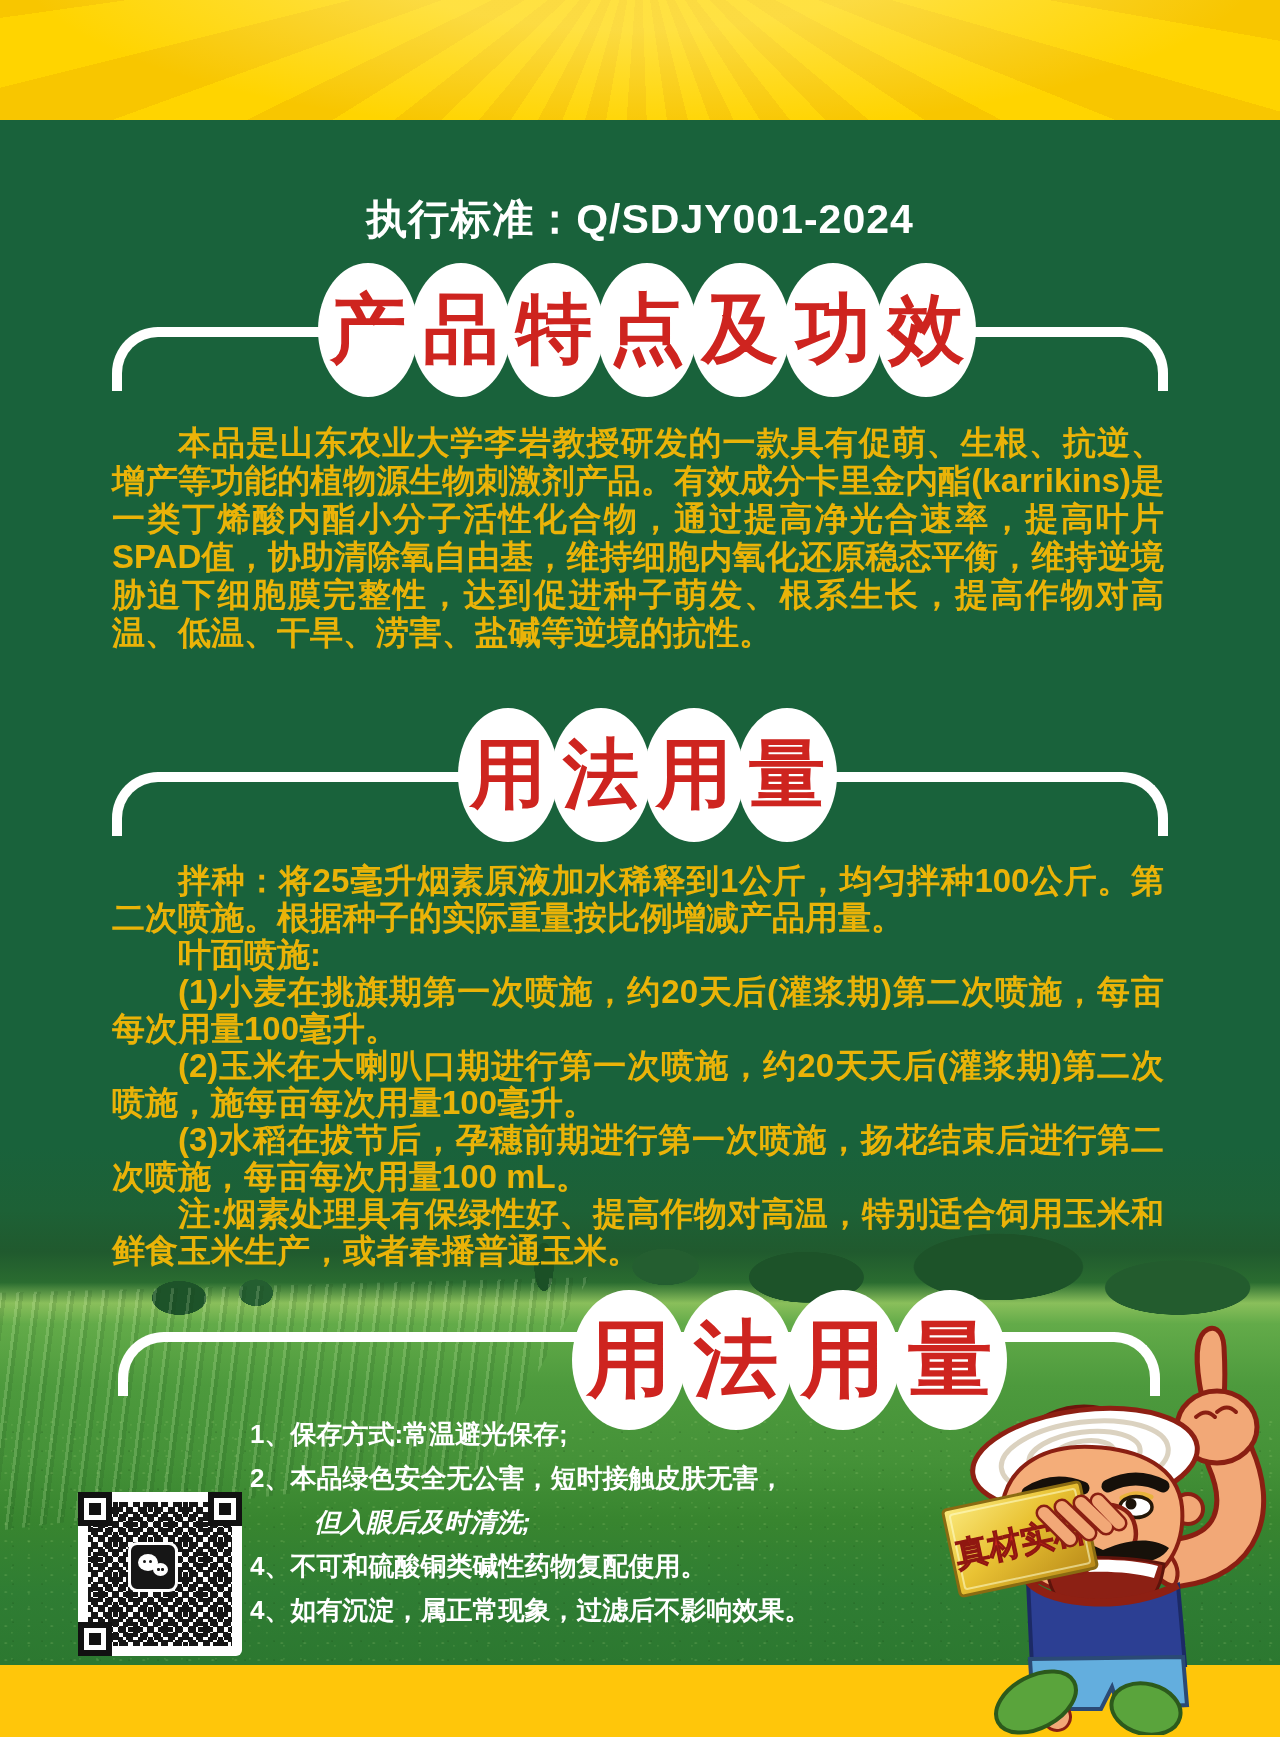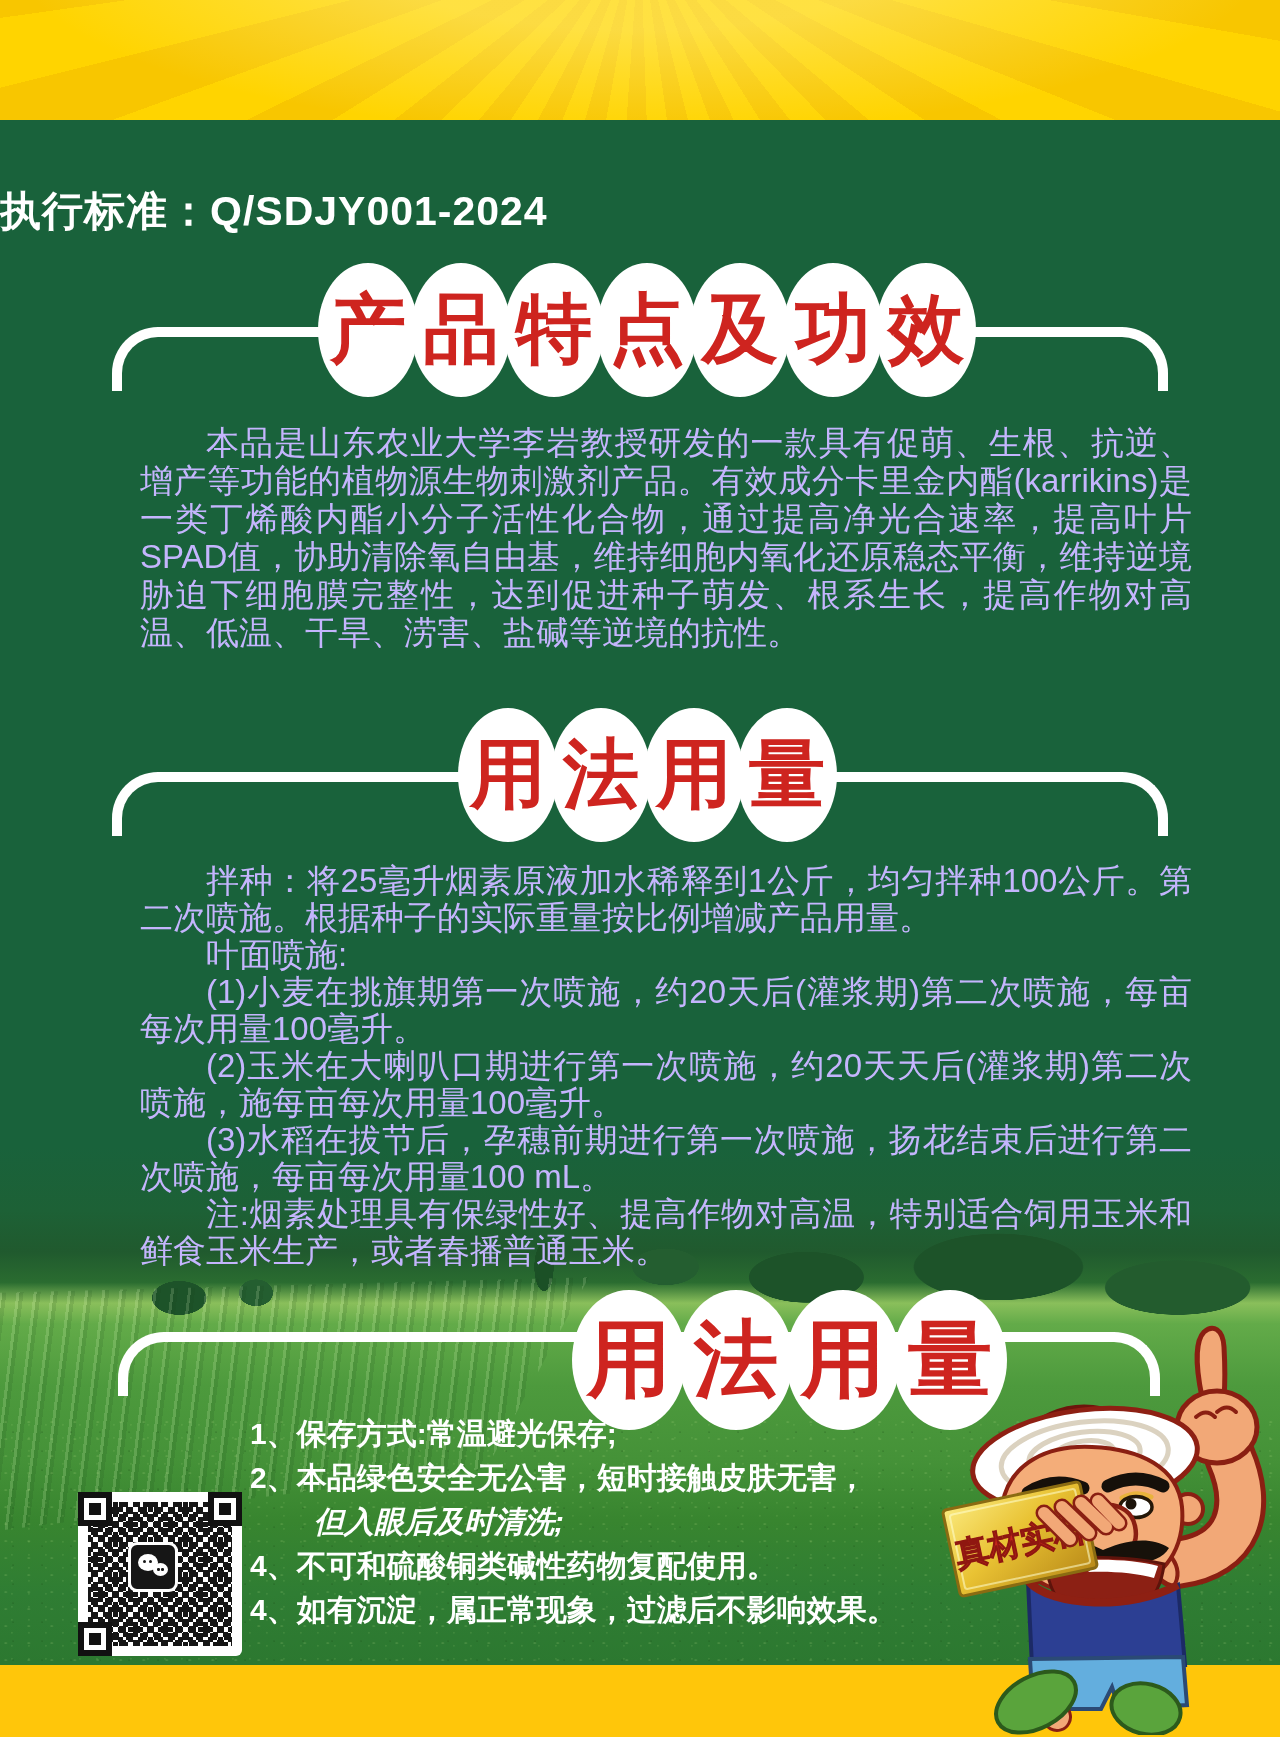--- a/index.html
+++ b/index.html
@@ -20,21 +20,21 @@
   .title-wrap{position:absolute;left:0;top:22px;width:1280px;height:160px;}
   .title-layer{
     position:absolute;left:0;top:0;width:100%;height:160px;line-height:160px;
     text-align:center;font-size:130px;font-weight:900;letter-spacing:2px;
     white-space:nowrap;
   }
   .title-green{color:#14592F;clip-path:inset(0 0 62px 0);}
   .title-yellow{color:#FFC40E;clip-path:inset(98px 0 0 0);}
   
   .standard{
-    position:absolute;left:0;top:184px;width:1280px;
+    position:absolute;left:0;top:192px;width:1280px;text-align:center;
     color:#ffffff;font-size:41px;font-weight:700;letter-spacing:1px;
   }
   
   .hookline{
     position:absolute;height:54px;
     border-top:10px solid #fff;border-left:10px solid #fff;border-right:10px solid #fff;
     border-radius:46px 46px 0 0;
     z-index:2;
   }
   .d1{left:112px;top:327px;width:1036px;}
@@ -50,30 +50,30 @@
   }
   .r1{left:318px;top:263px;}
   .r1 .ell{width:100px;height:134px;font-size:76px;}
   .r2{left:458px;top:708px;}
   .r2 .ell{width:100px;height:134px;font-size:76px;}
   .r3{left:572px;top:1290px;}
   .r3 .ell{width:114px;height:140px;font-size:84px;}
   .erow .ell + .ell{margin-left:-7px;}
   
   .bodytext{
-    position:absolute;color:#c4b5fd;font-size:33px;line-height:38px;
-    text-align:justify;z-index:3;font-weight:400;margin-left:28px;
+    position:absolute;color:#eab308;font-size:33px;line-height:38px;
+    text-align:justify;z-index:3;font-weight:700;
   }
   .para1{left:112px;top:424px;width:1052px;}
   .para2{left:112px;top:862px;width:1052px;line-height:37px;}
   .para2 p{margin:0;text-indent:2em;}
   .para1 p{margin:0;text-indent:2em;}
   
   .notes{position:absolute;left:250px;top:1412px;width:900px;z-index:3;
-    color:#ffffff;font-size:30px;line-height:44px;font-weight:700;}
+    color:#ffffff;font-size:26px;line-height:44px;font-weight:700;}
   .notes .hang{padding-left:64px;font-style:italic;}
   
   .field{
     position:absolute;left:0;top:1148px;width:1280px;height:517px;z-index:1;
     background:
       
       radial-gradient(140px 55px at 78% 23%, #1d5329 60%, rgba(0,0,0,0) 61%),
       radial-gradient(120px 45px at 92% 27%, #235c2e 60%, rgba(0,0,0,0) 61%),
       radial-gradient(95px 42px at 63% 25%, #1d5329 60%, rgba(0,0,0,0) 61%),
       radial-gradient(55px 30px at 52% 23%, #245e30 60%, rgba(0,0,0,0) 61%),

